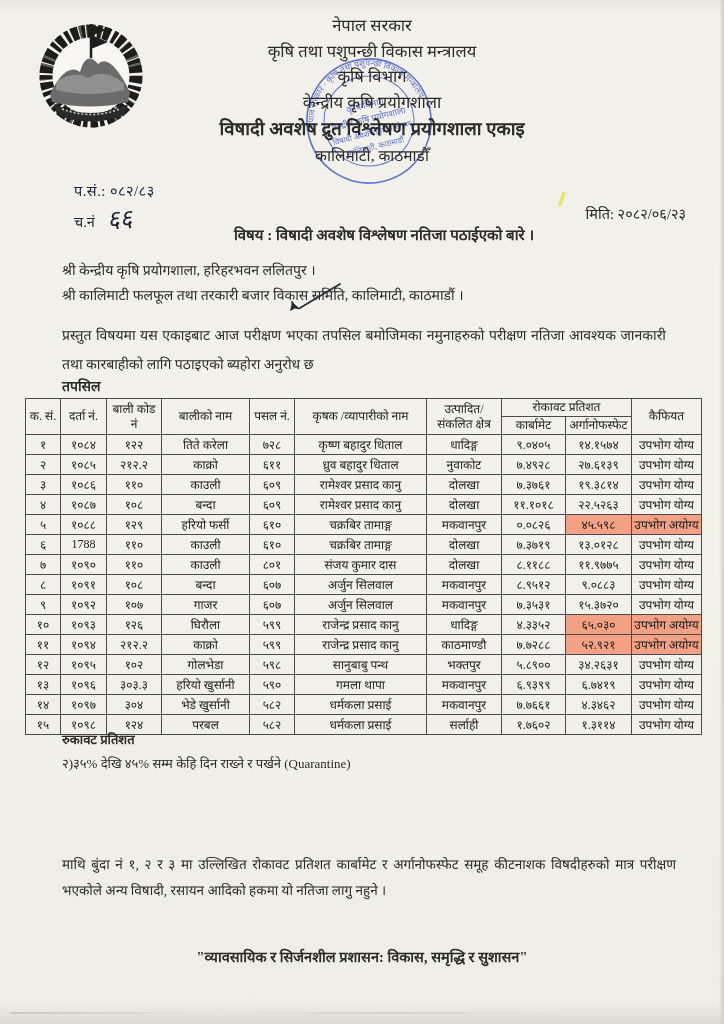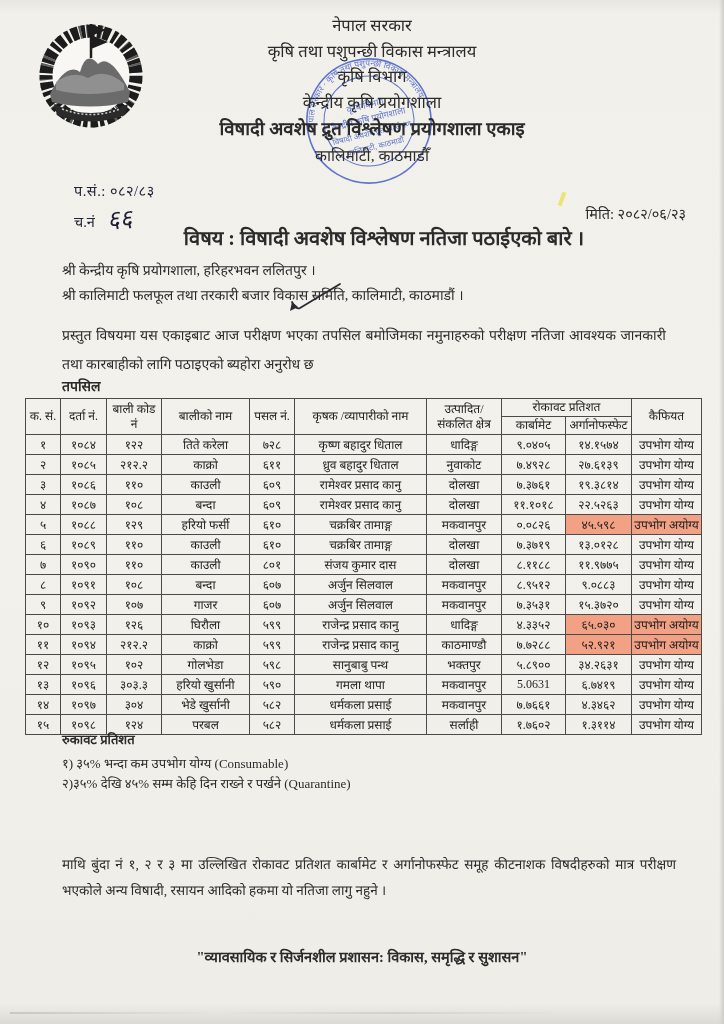--- a/index.html
+++ b/index.html
@@ -34,21 +34,21 @@
   .ref-block { position:absolute; left:74px; top:180px; font-size:14.5px; color:#23233a; }
   .ref-patra { letter-spacing:.5px; }
   .ref-chalani { margin-top:1px; }
   .hand-number { font-size:24px; font-style:italic; display:inline-block; transform:rotate(-4deg); margin-left:8px; color:#1d1d33; }
   .date-line { position:absolute; right:38px; top:203px; font-size:14.5px; }
   .yellow-mark { position:absolute; right:160px; top:192px; width:4px; height:14px;
     background:#e8e04a; transform:rotate(20deg); opacity:.75; }
 
   
   .subject { position:absolute; left:0; top:224px; width:100%; text-align:center;
-    font-weight:bold; font-size:20px;padding-left:44px; }
+    font-weight:bold; font-size:15px;padding-left:44px; }
   .recipients { position:absolute; left:62px; top:258px; font-size:14px; line-height:1.8; }
   .checkmark { position:absolute; left:278px; top:280px; width:66px; height:34px; }
   .body-par { position:absolute; left:62px; top:322px; width:604px; font-size:14px;
     line-height:2.05; text-align:justify; }
   .tapasil { position:absolute; left:62px; top:376px; font-weight:bold; font-size:14px; }
 
   
   table.results { position:absolute; left:25px; top:398px; width:676px;
     border-collapse:collapse; table-layout:fixed; font-size:12px; }
   table.results th, table.results td {
@@ -237,21 +237,21 @@
           <td>हरियो फर्सी</td>
           <td>६१०</td>
           <td>चक्रबिर तामाङ्ग</td>
           <td>मकवानपुर</td>
           <td>०.०८२६</td>
           <td class="hl" style="background: rgb(242, 161, 132);">४५.५९८</td>
           <td class="hl" style="background: rgb(242, 161, 132);">उपभोग अयोग्य</td>
         </tr>
         <tr>
           <td>६</td>
-          <td>१०८९</td>
+          <td>1788</td>
           <td>११०</td>
           <td>काउली</td>
           <td>६१०</td>
           <td>चक्रबिर तामाङ्ग</td>
           <td>दोलखा</td>
           <td>७.३७१९</td>
           <td>१३.०१२८</td>
           <td>उपभोग योग्य</td>
         </tr>
         <tr>
@@ -327,21 +327,21 @@
           <td>उपभोग योग्य</td>
         </tr>
         <tr>
           <td>१३</td>
           <td>१०९६</td>
           <td>३०३.३</td>
           <td>हरियो खुर्सानी</td>
           <td>५९०</td>
           <td>गमला थापा</td>
           <td>मकवानपुर</td>
-          <td>5.0631</td>
+          <td>६.९३९९</td>
           <td>६.७४१९</td>
           <td>उपभोग योग्य</td>
         </tr>
         <tr>
           <td>१४</td>
           <td>१०९७</td>
           <td>३०४</td>
           <td>भेडे खुर्सानी</td>
           <td>५८२</td>
           <td>धर्मकला प्रसाई</td>
@@ -360,21 +360,20 @@
           <td>सर्लाही</td>
           <td>१.७६०२</td>
           <td>१.३११४</td>
           <td>उपभोग योग्य</td>
         </tr>
       </tbody>
   </table>
 
   <div class="legend">
     <div class="lg-head">रुकावट प्रतिशत</div>
-    <div>१) ३५% भन्दा कम उपभोग योग्य (Consumable)</div>
     <div>२)३५% देखि ४५%  सम्म केहि दिन राख्ने र पर्खने (Quarantine)</div>
   </div>
 
 
   <div class="note">माथि बुंदा नं १, २ र ३ मा उल्लिखित रोकावट प्रतिशत कार्बामेट र अर्गानोफस्फेट समूह कीटनाशक विषदीहरुको मात्र परीक्षण भएकोले अन्य विषादी, रसायन आदिको हकमा यो नतिजा लागु नहुने ।</div>
 
   <div class="footer-quote">"व्यावसायिक र सिर्जनशील प्रशासन: विकास, समृद्धि र सुशासन"</div>
 
   <div class="scan-shadow"></div>
 </div>

